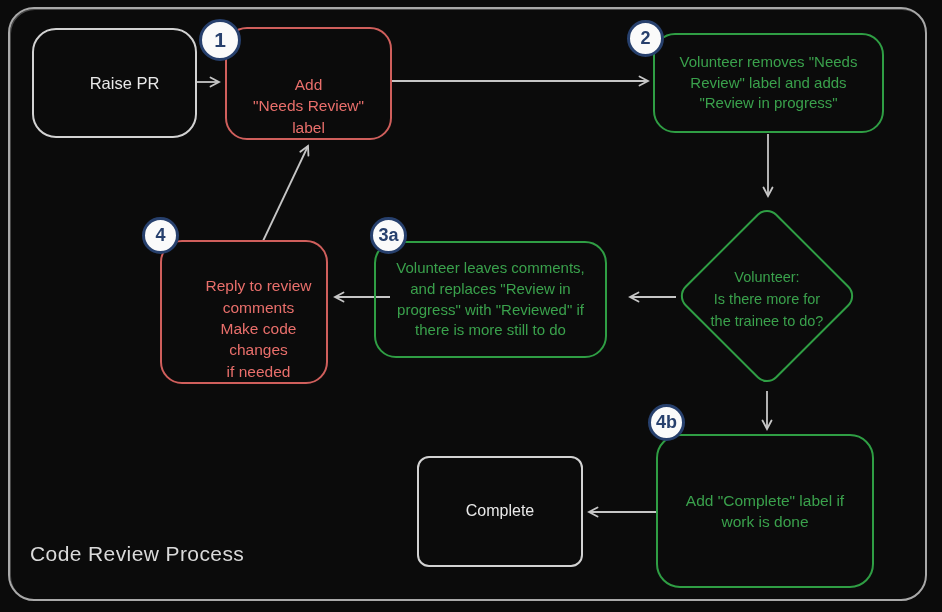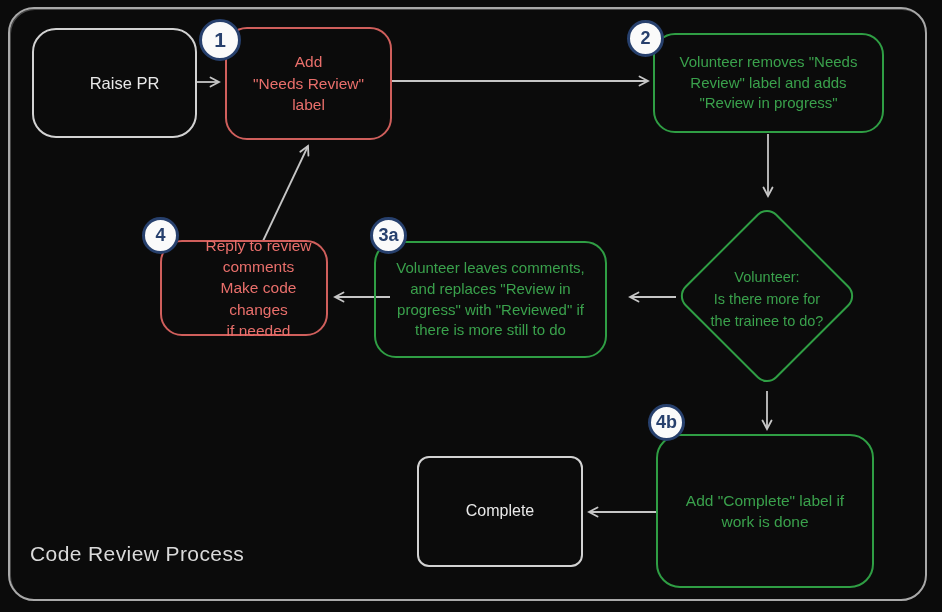--- a/index.html
+++ b/index.html
@@ -13,28 +13,28 @@
     border:2px solid #a9a9a9; border-radius:26px; box-sizing:border-box;
     box-shadow: 1px 1px 0 rgba(255,255,255,0.25) inset;
   }
   .arrows { position:absolute; left:0; top:0; width:942px; height:612px; }
   .node {
     position:absolute; display:flex; align-items:center; justify-content:center;
     box-sizing:border-box; border:2px solid; border-radius:22px; text-align:center;
   }
   .node-label { white-space:pre-line; line-height:1.38; }
   .neutral { border-color:#d2d2d2; color:#e9e9e9; }
-  .red     { border-color:#d05f5c; color:#e96f6b; }
+  .red     { border-color:#d05f5c; color:#e96f6b;align-items:flex-end; }
   .green   { border-color:#2f9e44; color:#3aa14c; }
 
   .raise-pr  { left:32px;  top:28px;  width:165px; height:110px; font-size:16.5px; border-radius:24px;padding-left:20px; }
   .box1      { left:225px; top:27px;  width:167px; height:113px; font-size:15.5px; }
   .box2      { left:653px; top:33px;  width:231px; height:100px; font-size:15px; }
   .box3a     { left:374px; top:241px; width:233px; height:117px; font-size:15px; }
-  .box4      { left:160px; top:240px; width:168px; height:96px; font-size:15.5px;padding-left:29px; }
+  .box4      { left:160px; top:240px; width:168px; height:144px; font-size:15.5px;padding-left:29px; }
   .box3b     { left:656px; top:434px; width:218px; height:154px; font-size:15.5px; border-radius:24px; }
   .complete  { left:417px; top:456px; width:166px; height:111px; font-size:16px; border-radius:12px; }
 
   .diamond-shape {
     position:absolute; left:702px; top:231px; width:130px; height:130px;
     border:2px solid #2f9e44; border-radius:14px; transform:rotate(45deg);
     box-sizing:border-box;
   }
   .diamond-text {
     position:absolute; left:672px; top:267px; width:190px; text-align:center;

